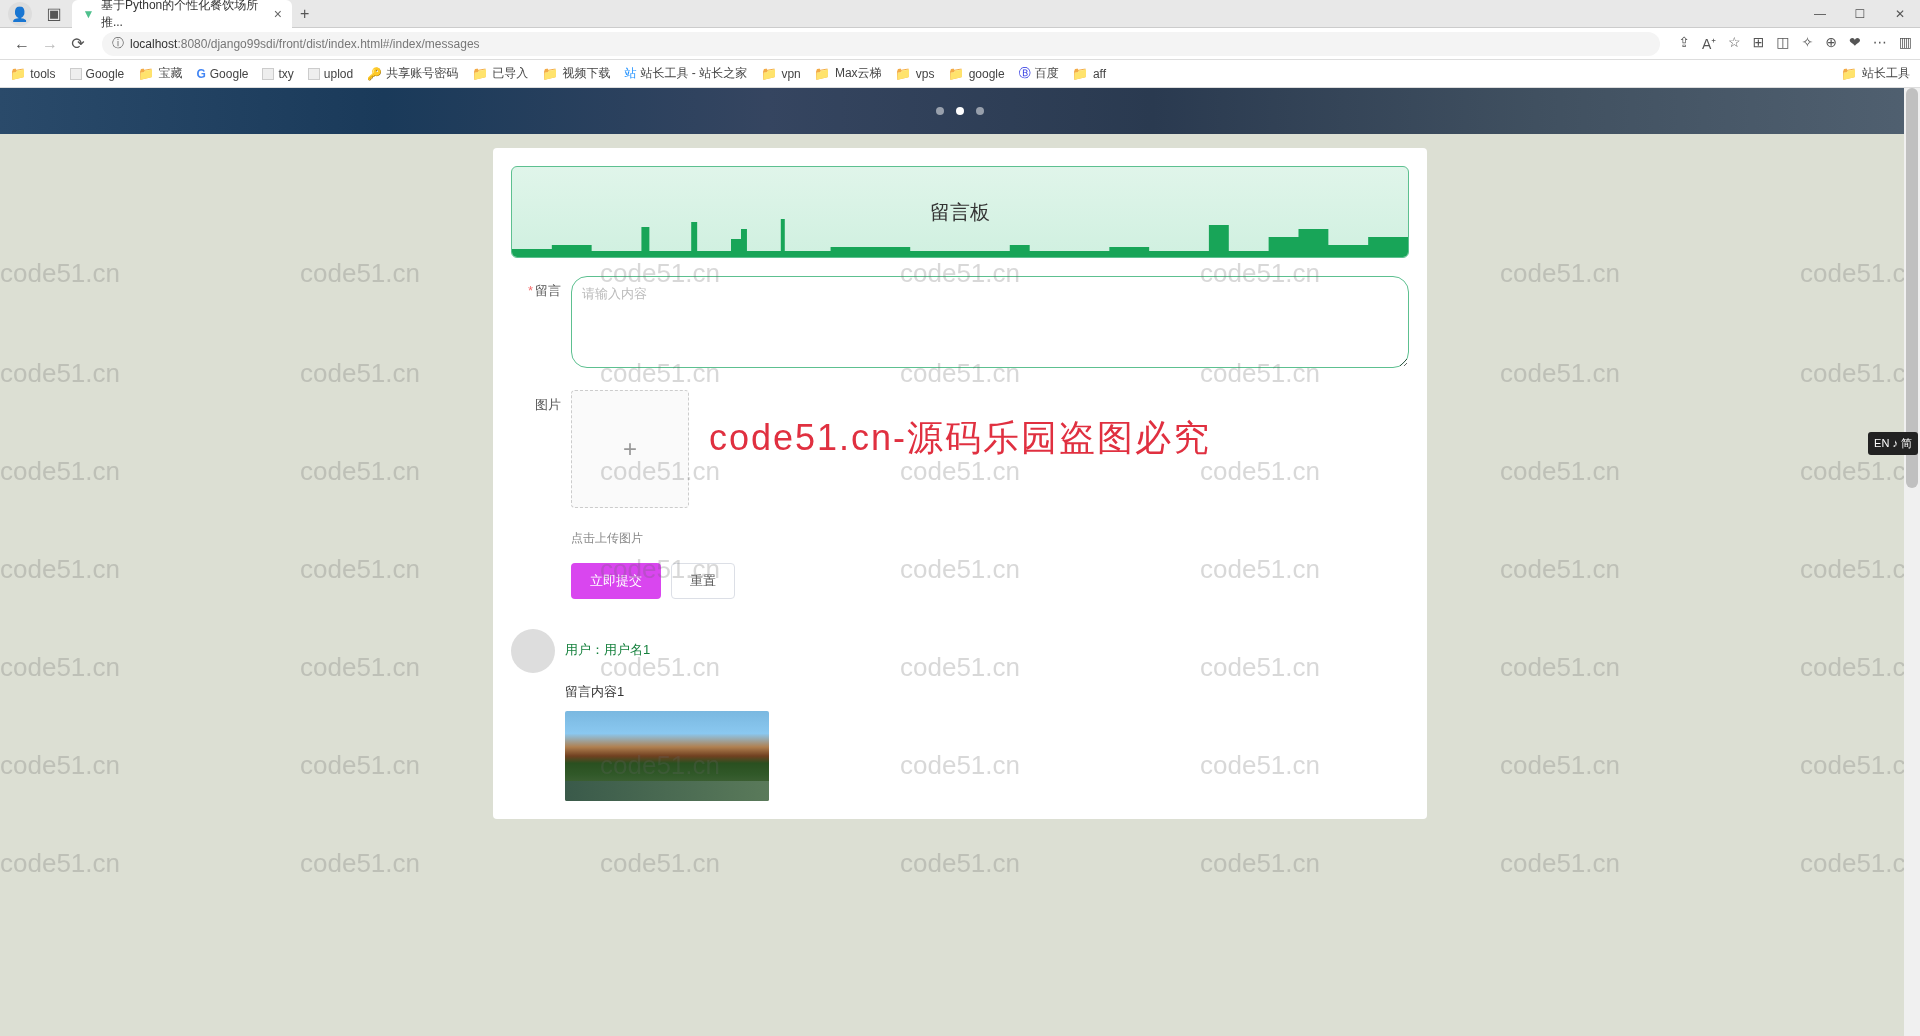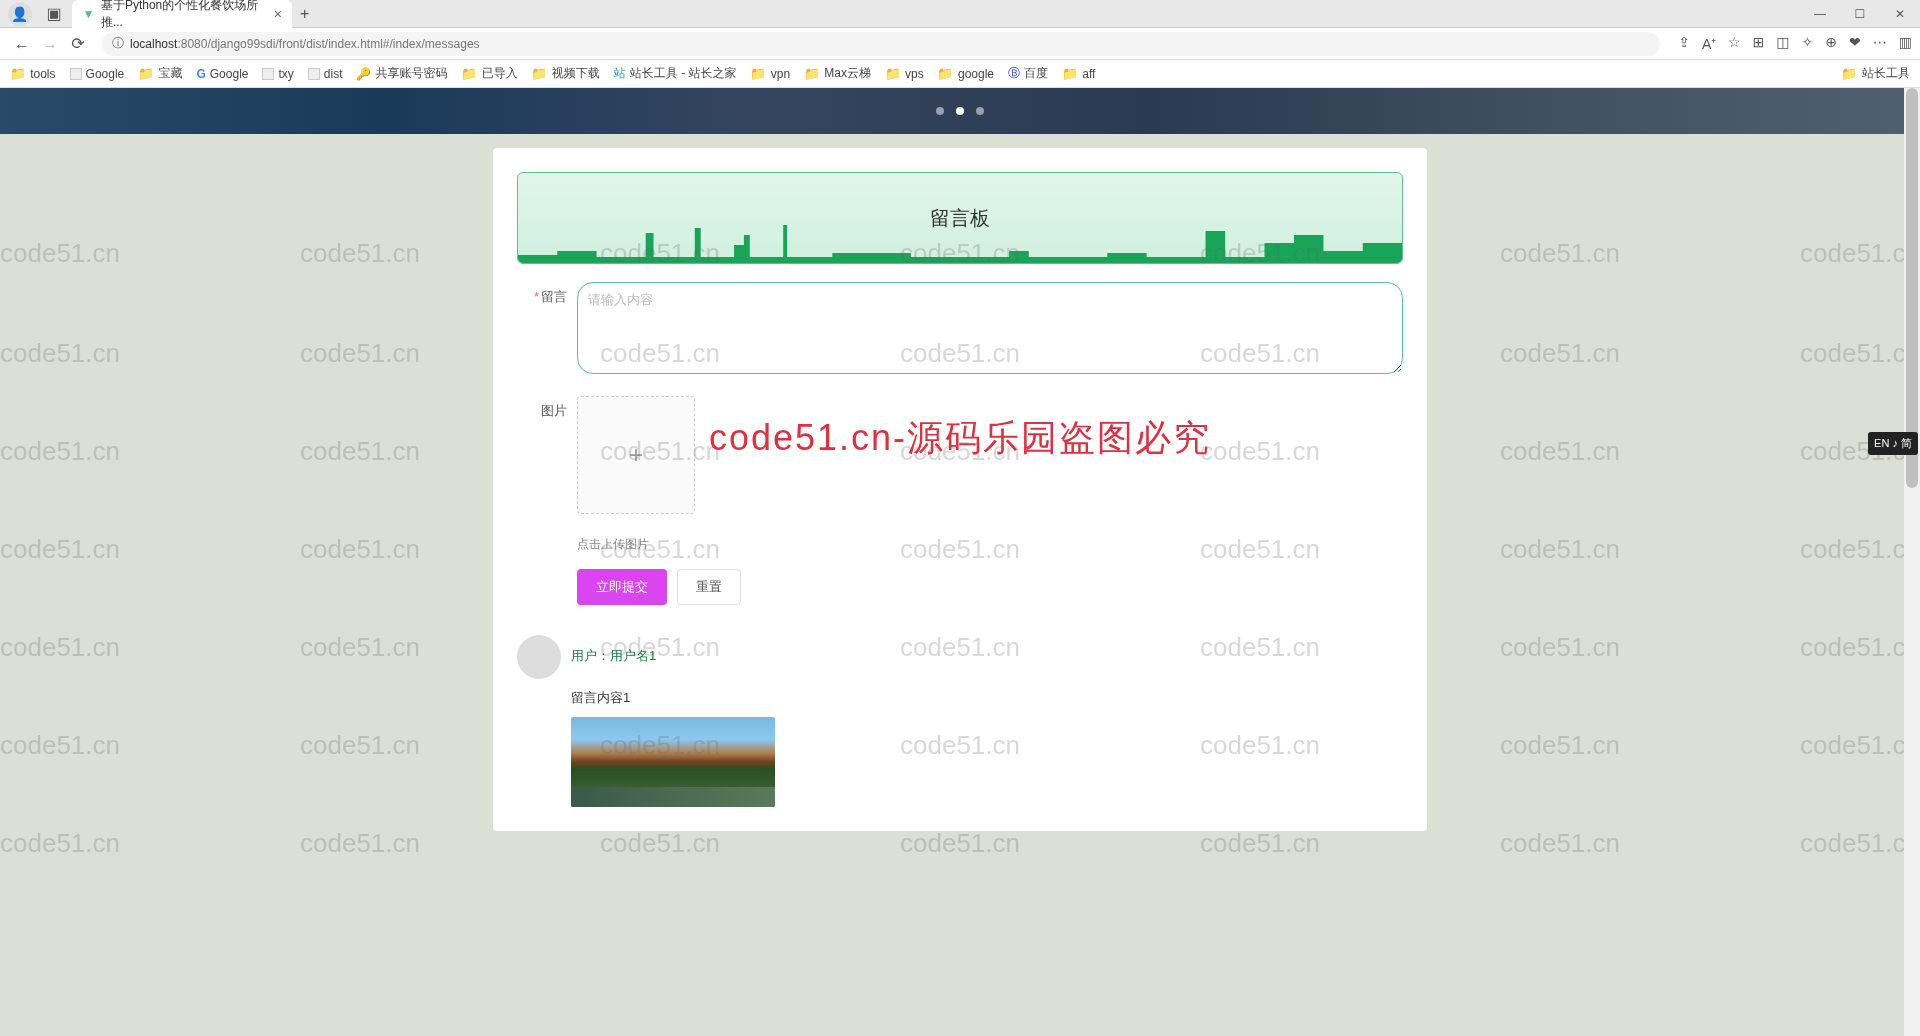--- a/index.html
+++ b/index.html
@@ -27,32 +27,32 @@
     .addr-icons span { color: #555; font-size: 14px; cursor: pointer; }
     
     .bookmarks { display: flex; align-items: center; height: 28px; background: #fff; padding: 0 10px; gap: 14px; border-bottom: 1px solid #ddd; font-size: 12px; color: #444; }
     .bm { display: flex; align-items: center; gap: 4px; cursor: pointer; white-space:nowrap;}
     .folder-ic { color: #f0c36d; font-size: 13px; }
     .page-ic { width: 12px; height: 12px; display: inline-block; background: #eee; border: 1px solid #ccc; }
     .bm-right { margin-left: auto; }
     
     
     .watermark { position: absolute; inset: 84px 0 0 0; pointer-events: none; }
-    .wm-row { display: flex; justify-content: space-between; padding: 0 0px; }
+    .wm-row { display: flex; justify-content: space-between; padding: 0 0px; margin-top: 20px; }
     .wm-row span { color: rgba(100,100,100,0.25); font-size: 26px; font-weight: 500; }
     .center-mark { position: absolute; top: 408px; left: 50%; transform: translateX(-50%); color: #e03040; font-size: 36px; font-weight: 500; letter-spacing: 2px; }
     
     
     .viewport { height: calc(1036px - 88px); position: relative; overflow: hidden; }
     .banner { height: 46px; background: linear-gradient(90deg, #2a4a6a, #1a3a5a 20%, #354560 40%, #2a3a50 60%, #405060 80%, #506070); position: relative; }
     .banner-dots { position: absolute; left: 50%; top: 50%; transform: translate(-50%, -50%); display: flex; gap: 12px; }
     .banner-dots span { width: 8px; height: 8px; border-radius: 50%; background: rgba(255,255,255,0.5); }
     .banner-dots span.active { background: #fff; }
     
-    .main-card { width: 934px; margin: 14px auto 10px; background: #fff; border-radius: 4px; padding: 24px; }
+    .main-card { width: 934px; margin: 14px auto 10px; background: #fff; border-radius: 4px; padding: 18px; }
     .header-panel { background: linear-gradient(180deg, #e0f5ea, #d0f0e0); border: 1px solid #5dc090; border-radius: 6px; height: 92px; position: relative; display: flex; align-items: center; justify-content: center; overflow: hidden; }
     .header-panel .title { font-size: 20px; color: #333; position: relative; z-index: 2; }
     .skyline { position: absolute; bottom: 0; left: 0; right: 0; height: 40px; }
     .skyline svg { width: 100%; height: 100%; }
     
     .form-row { display: flex; margin-top: 18px; justify-content: space-between; }
     .form-label { width: 60px; text-align: right; padding-right: 10px; padding-top: 6px; font-size: 13px; color: #555; }
     .form-label .req { color: #f56c6c; margin-right: 2px; }
     .form-control { flex: 1; }
     .textarea { width: 100%; height: 92px; border: 1px solid #5dc090; border-radius: 16px; padding: 8px 10px; font-size: 13px; color: #333; resize: vertical; outline: none; }
@@ -137,21 +137,21 @@
       <div class="bm">
         <span style="color:#4285f4;font-weight:bold;">G</span>
         <span>Google</span>
       </div>
       <div class="bm">
         <span class="page-ic"></span>
         <span>txy</span>
       </div>
       <div class="bm">
         <span class="page-ic"></span>
-        <span>dist</span>
+        <span>uplod</span>
       </div>
       <div class="bm">
         <span style="color:#0078d7;">🔑</span>
         <span>共享账号密码</span>
       </div>
       <div class="bm">
         <span class="folder-ic">📁</span>
         <span>已导入</span>
       </div>
       <div class="bm">

